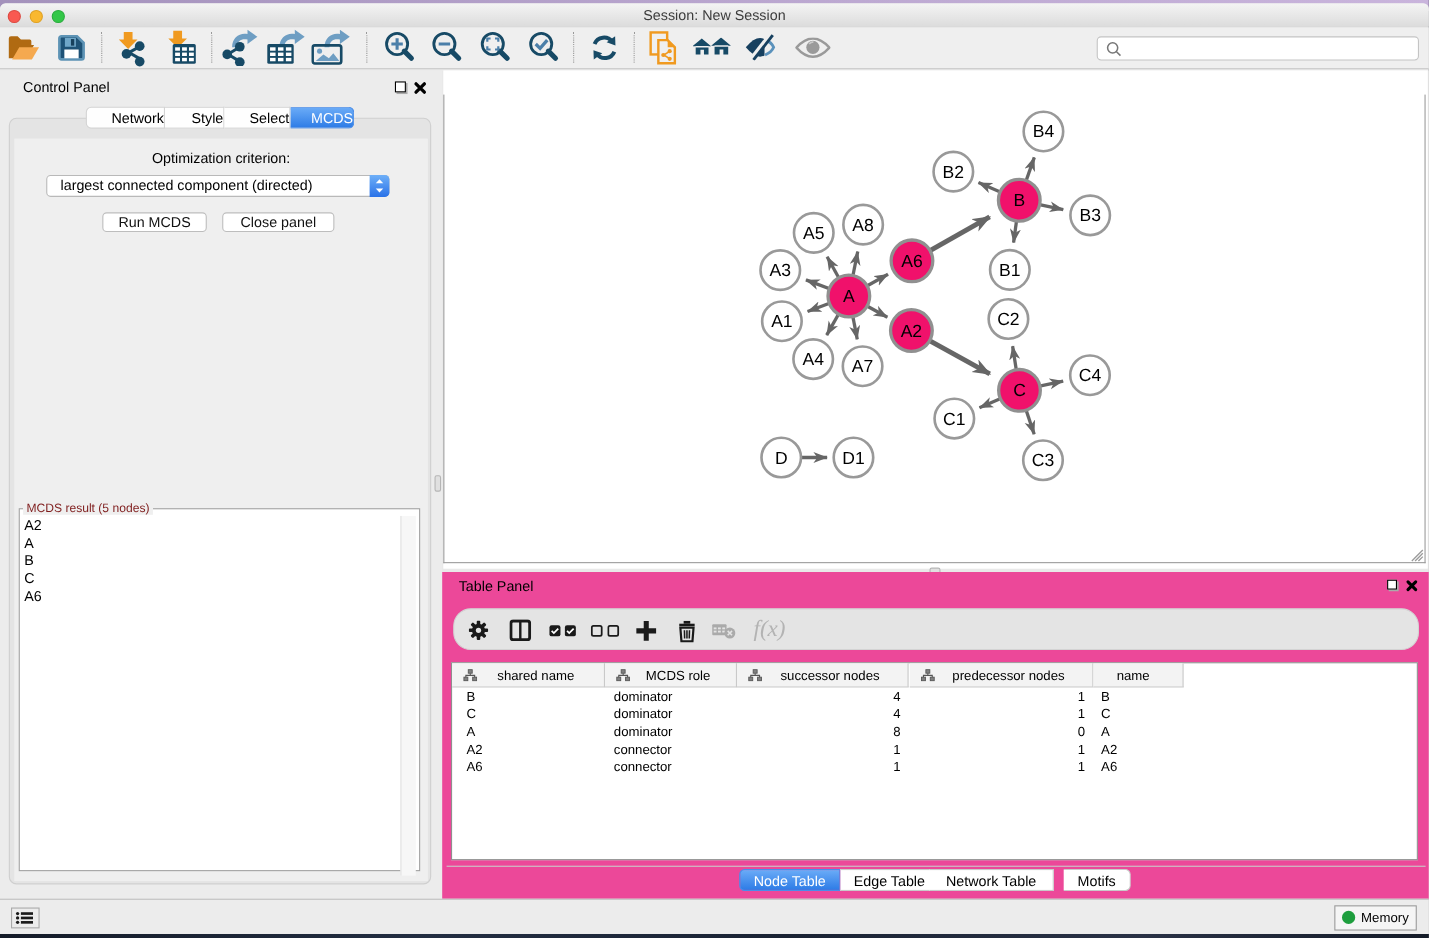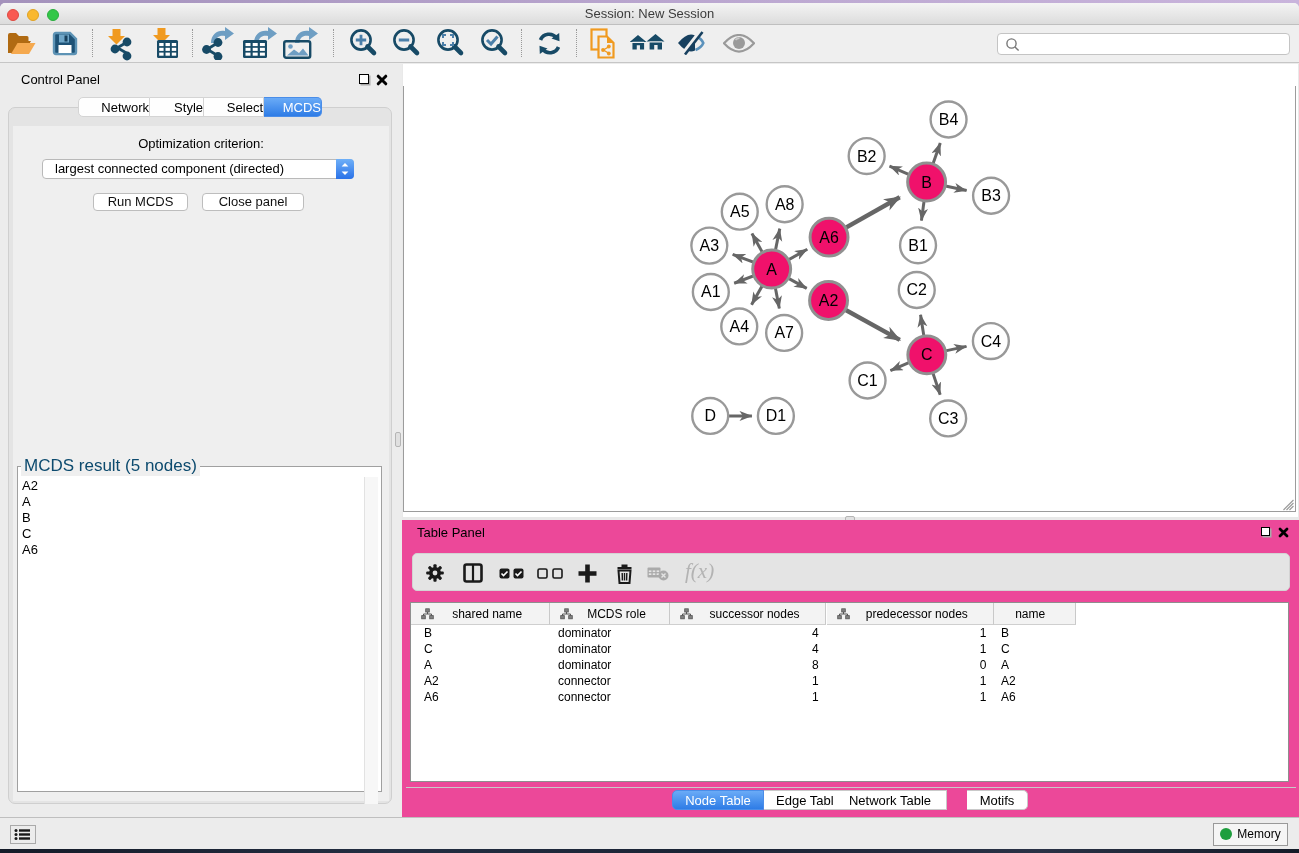--- a/index.html
+++ b/index.html
@@ -16,29 +16,29 @@
 #ctrl{left:0;top:0;width:402px;height:753px;background:#ececec}
 .wicon-sq{position:absolute;width:10px;height:10px;border:1.8px solid #000;box-shadow:1.5px 1.5px 0 #aaa;background:#fff}
 #tabbox{position:absolute;left:8px;top:43px;width:384px;height:697px;background:#e4e4e4;border:1px solid #cfcfcf;border-radius:7px}
 #tabbox-inner{position:absolute;left:4px;top:18px;width:376px;height:675px;background:#efefef}
 .tab{position:absolute;top:33px;height:20px;line-height:20px;text-align:right;font-size:13px;background:#fefefe;border:1px solid #d4d4d4;color:#000}
 .tabsel{background:linear-gradient(#6aabf7,#2e7ce6);color:#fff;border-color:#4a8de8}
 .btn{position:absolute;height:18px;background:#fff;border:1px solid #bdbdbd;border-radius:4px;font-size:13px;text-align:center;color:#111}
 #combo{position:absolute;left:42px;top:95px;width:312px;height:20px;background:#fff;border:1px solid #b9b9b9;border-radius:4px;font-size:13px;color:#000;line-height:18px;padding-left:12px}
 #combo-step{position:absolute;right:-1px;top:-1px;width:18px;height:20px;border-radius:0 4px 4px 0;background:linear-gradient(#6fb0f8,#2a72e8)}
 fieldset{position:absolute;left:17px;top:392px;width:365px;height:336px;border:1px solid #a0a0a0;background:#fff}
-fieldset legend{margin-left:3px;padding:0 3px;font-size:17px;background:#efefef;color:#0c4a6e}
+fieldset legend{margin-left:3px;padding:0 3px;font-size:11px;background:#efefef;color:#7f1d1d}
 #mcds-list{position:absolute;left:4px;top:2px;font-size:13px;line-height:16px;color:#000}
 #mcds-scroll{position:absolute;right:3px;top:1px;width:14px;height:327px;background:#f7f7f7;border-left:1px solid #e2e2e2}
 #netwin{left:403px;top:0px;width:894.5px;height:453px;background:#fff}
 #netwin-tb{position:absolute;left:0;top:0;width:894.5px;height:21px;background:linear-gradient(#f7f7f7,#d8d8d8);border-bottom:1px solid #a6a6a6;border-top:1px solid #b5b5b5}
 #netwin-tb .tl{position:absolute;top:5px;width:11px;height:11px;border-radius:50%}
 #netwin-title{width:100%;text-align:center;font-size:13px;color:#222;line-height:20px}
 #tablepanel{left:402px;top:456px;width:897px;height:298px;background:#ec4899}
-#tp-toolbar{position:absolute;left:10px;top:33px;width:878px;height:38px;background:#e4e4e4;border:1px solid #d3d3d3;border-radius:5px}
+#tp-toolbar{position:absolute;left:10px;top:33px;width:878px;height:38px;background:#e4e4e4;border:1px solid #d3d3d3;border-radius:16px}
 #tp-table{position:absolute;left:8px;top:82px;width:878.5px;height:180px;background:#fff;border:1px solid #8e8e8e}
 .th{position:absolute;top:0;height:21.5px;background:#f3f3f3;border-right:1px solid #c9c9c9;border-bottom:1px solid #cfcfcf;font-size:12px;color:#000}
 .th-label{position:absolute;top:4px;width:100%;text-align:center}
 .td{position:absolute;font-size:12px;color:#000;height:16px;line-height:16px}
 .btab{position:absolute;top:269.5px;height:20px;line-height:20px;text-align:center;font-size:13px;background:#fff;border:1px solid #c9c9c9;color:#000}
 .btab.tabsel{background:linear-gradient(#6aabf7,#2e7ce6);color:#fff;border-color:#4a8de8}
 #statusbar{left:0;top:814px;width:1299px;height:32px;background:#ececec;border-top:1px solid #bfbfbf}
 #membtn{position:absolute;right:11px;top:5px;width:75px;height:23px;background:#f5f5f5;border:1px solid #999;font-size:12px;color:#000;text-align:center;line-height:21px}
 #listbtn{position:absolute;left:10px;top:7px;width:26px;height:19px;background:#ececec;border:1px solid #aaa}
 text{font-family:"Liberation Sans",sans-serif}
@@ -448,21 +448,21 @@
           <div class="td" style="left:590px;top:70px">A2</div>
           <div class="td" style="left:13px;top:86px">A6</div>
           <div class="td" style="left:147px;top:86px">connector</div>
           <div class="td" style="left:258.7px;top:86px;width:149px;text-align:right">1</div>
           <div class="td" style="left:415.5px;top:86px;width:160px;text-align:right">1</div>
           <div class="td" style="left:590px;top:86px">A6</div>
       </div>
       <div style="position:absolute;left:4px;top:267px;width:890px;height:0;border-top:1px solid #c9c9c9"></div>
       <div class="btab tabsel" style="left:270px;width:92px;border-radius:5px 0 0 5px">Node Table</div>
       <div class="btab" style="left:362px;width:90px;border-left:0">Edge Table</div>
-      <div class="btab" style="left:432px;width:113px;border-left:0">Network Table</div>
+      <div class="btab" style="left:443px;width:113px;border-left:0">Network Table</div>
       <div class="btab" style="left:565px;width:61px;border-left:0;border-radius:0 5px 5px 0">Motifs</div>
     </div>
   </div>
   <div class="abs" id="statusbar">
     <div id="listbtn"><svg width="24" height="17" viewBox="0 0 24 17">
           <g fill="#1a1a1a">
             <circle cx="5" cy="4.5" r="1.5"></circle>
             <circle cx="5" cy="8.5" r="1.5"></circle>
             <circle cx="5" cy="12.5" r="1.5"></circle>
             <rect x="8" y="3.3" width="11" height="2.4"></rect>

